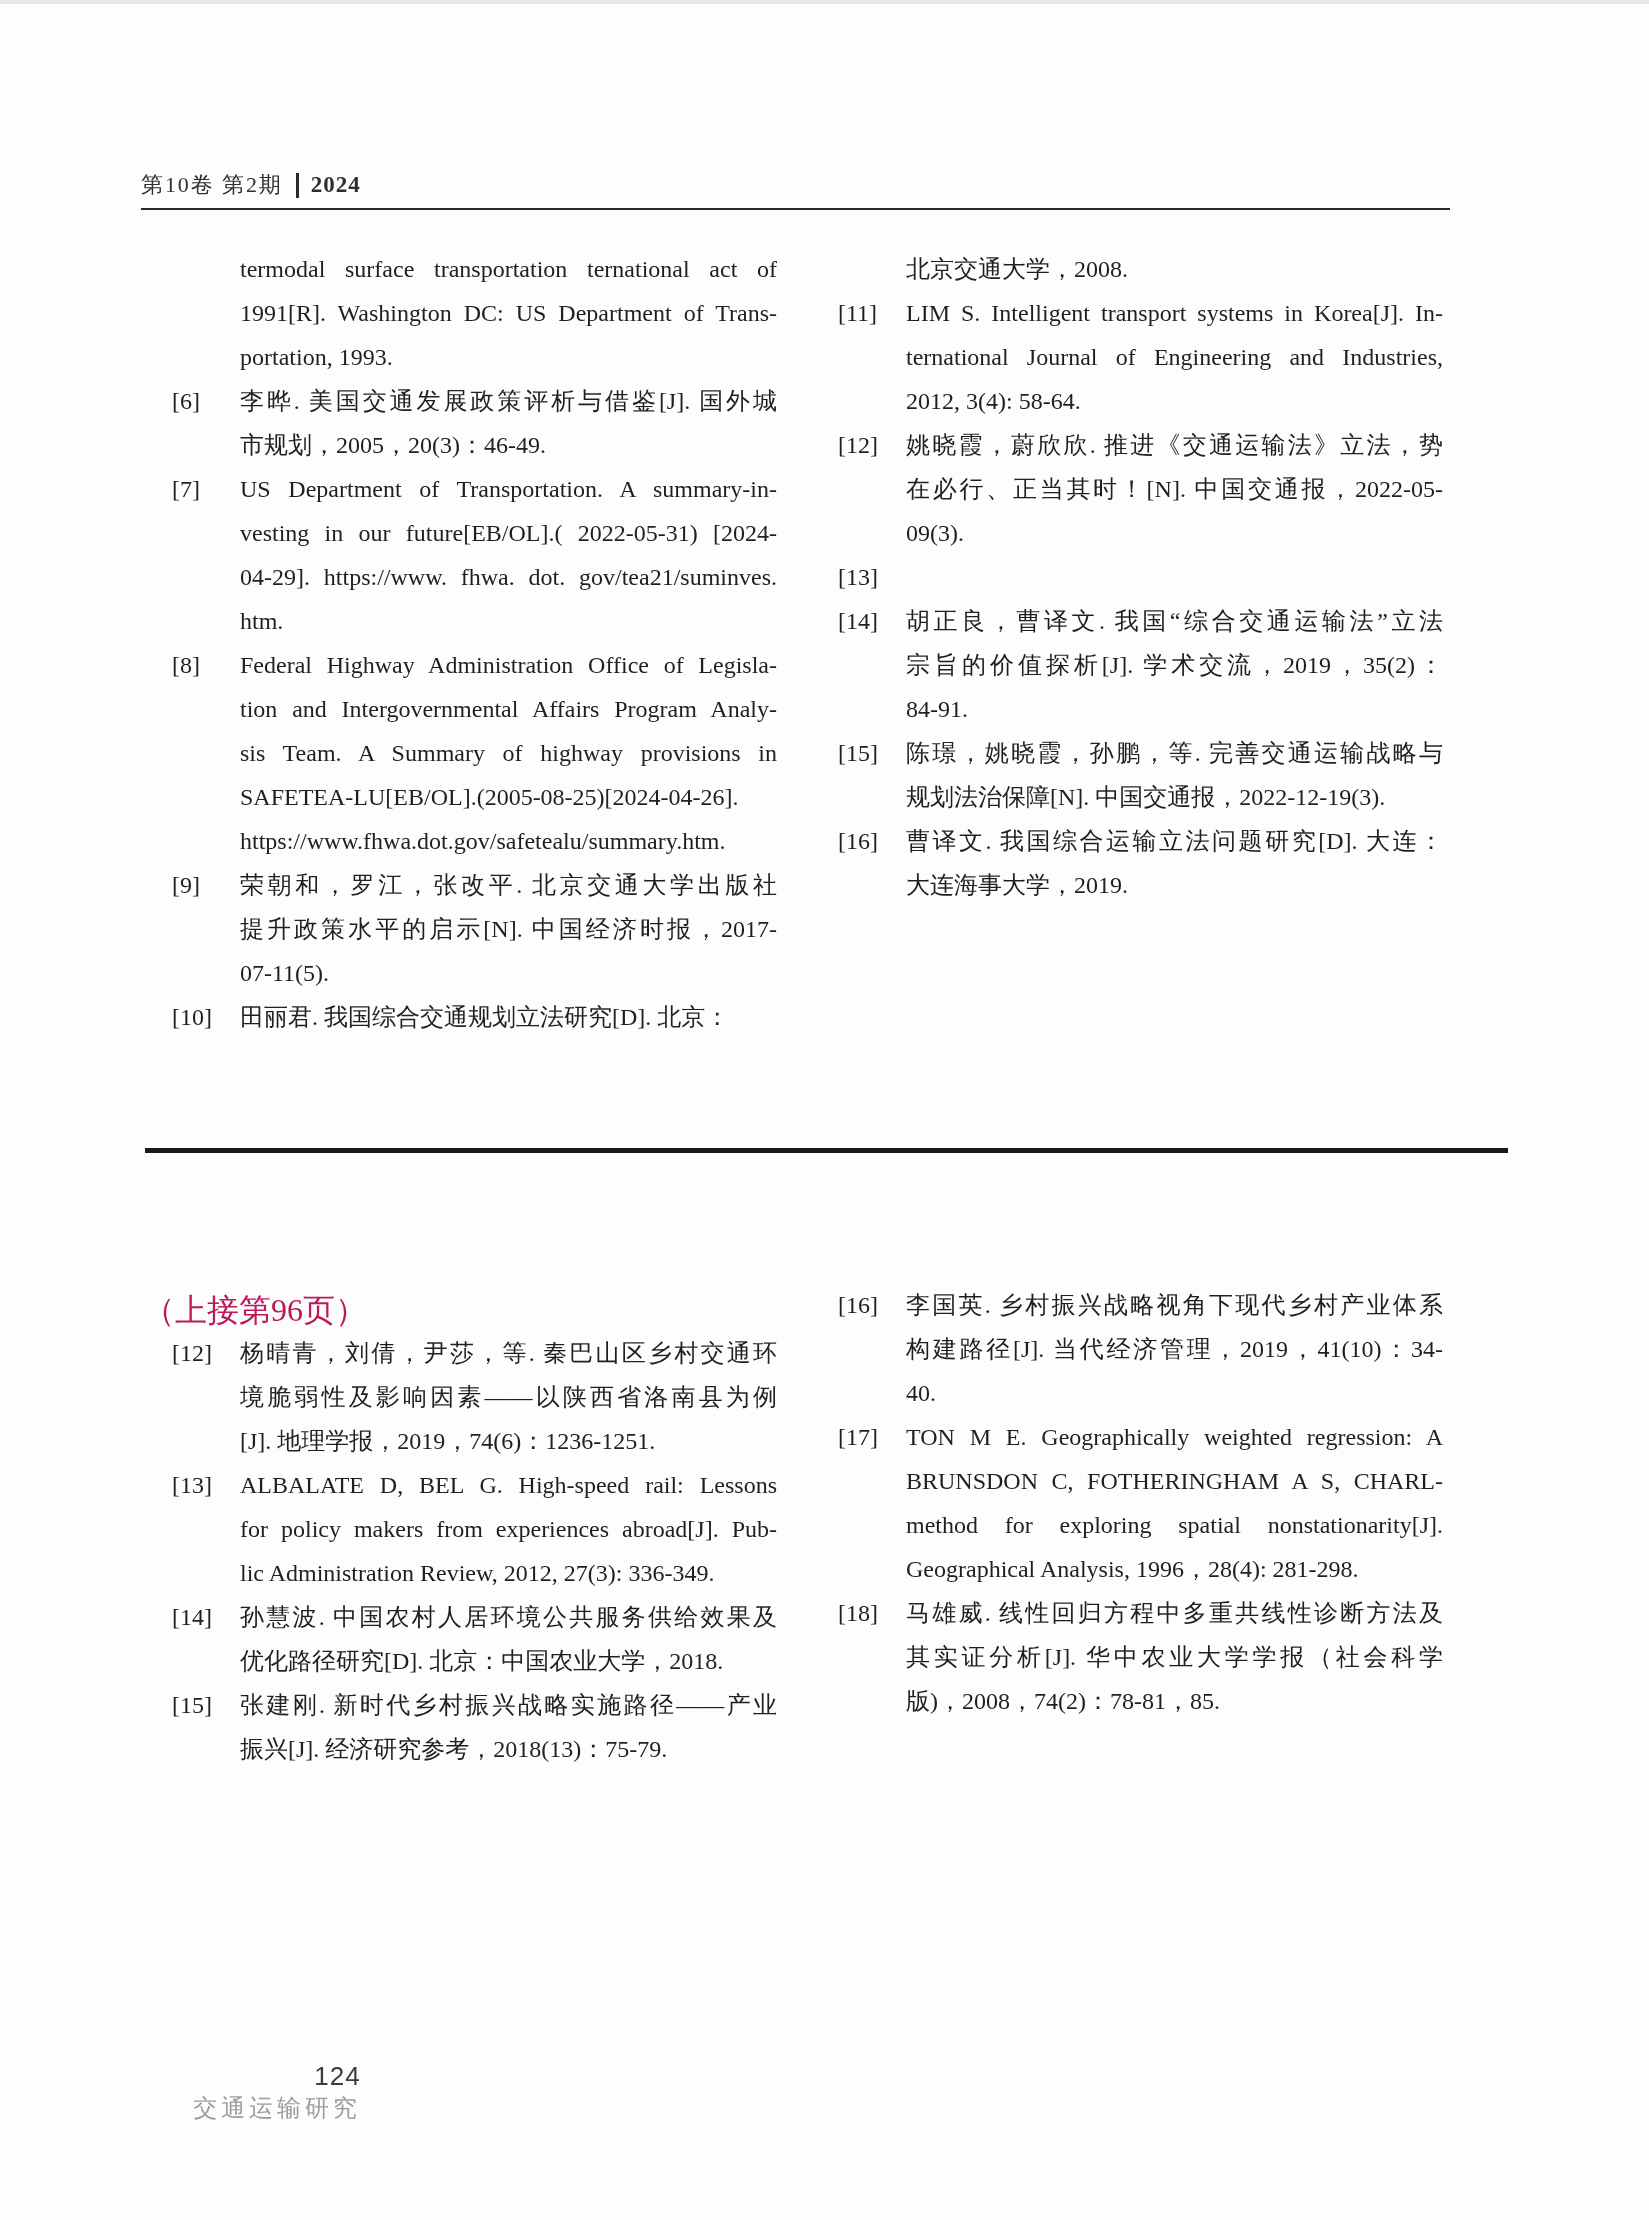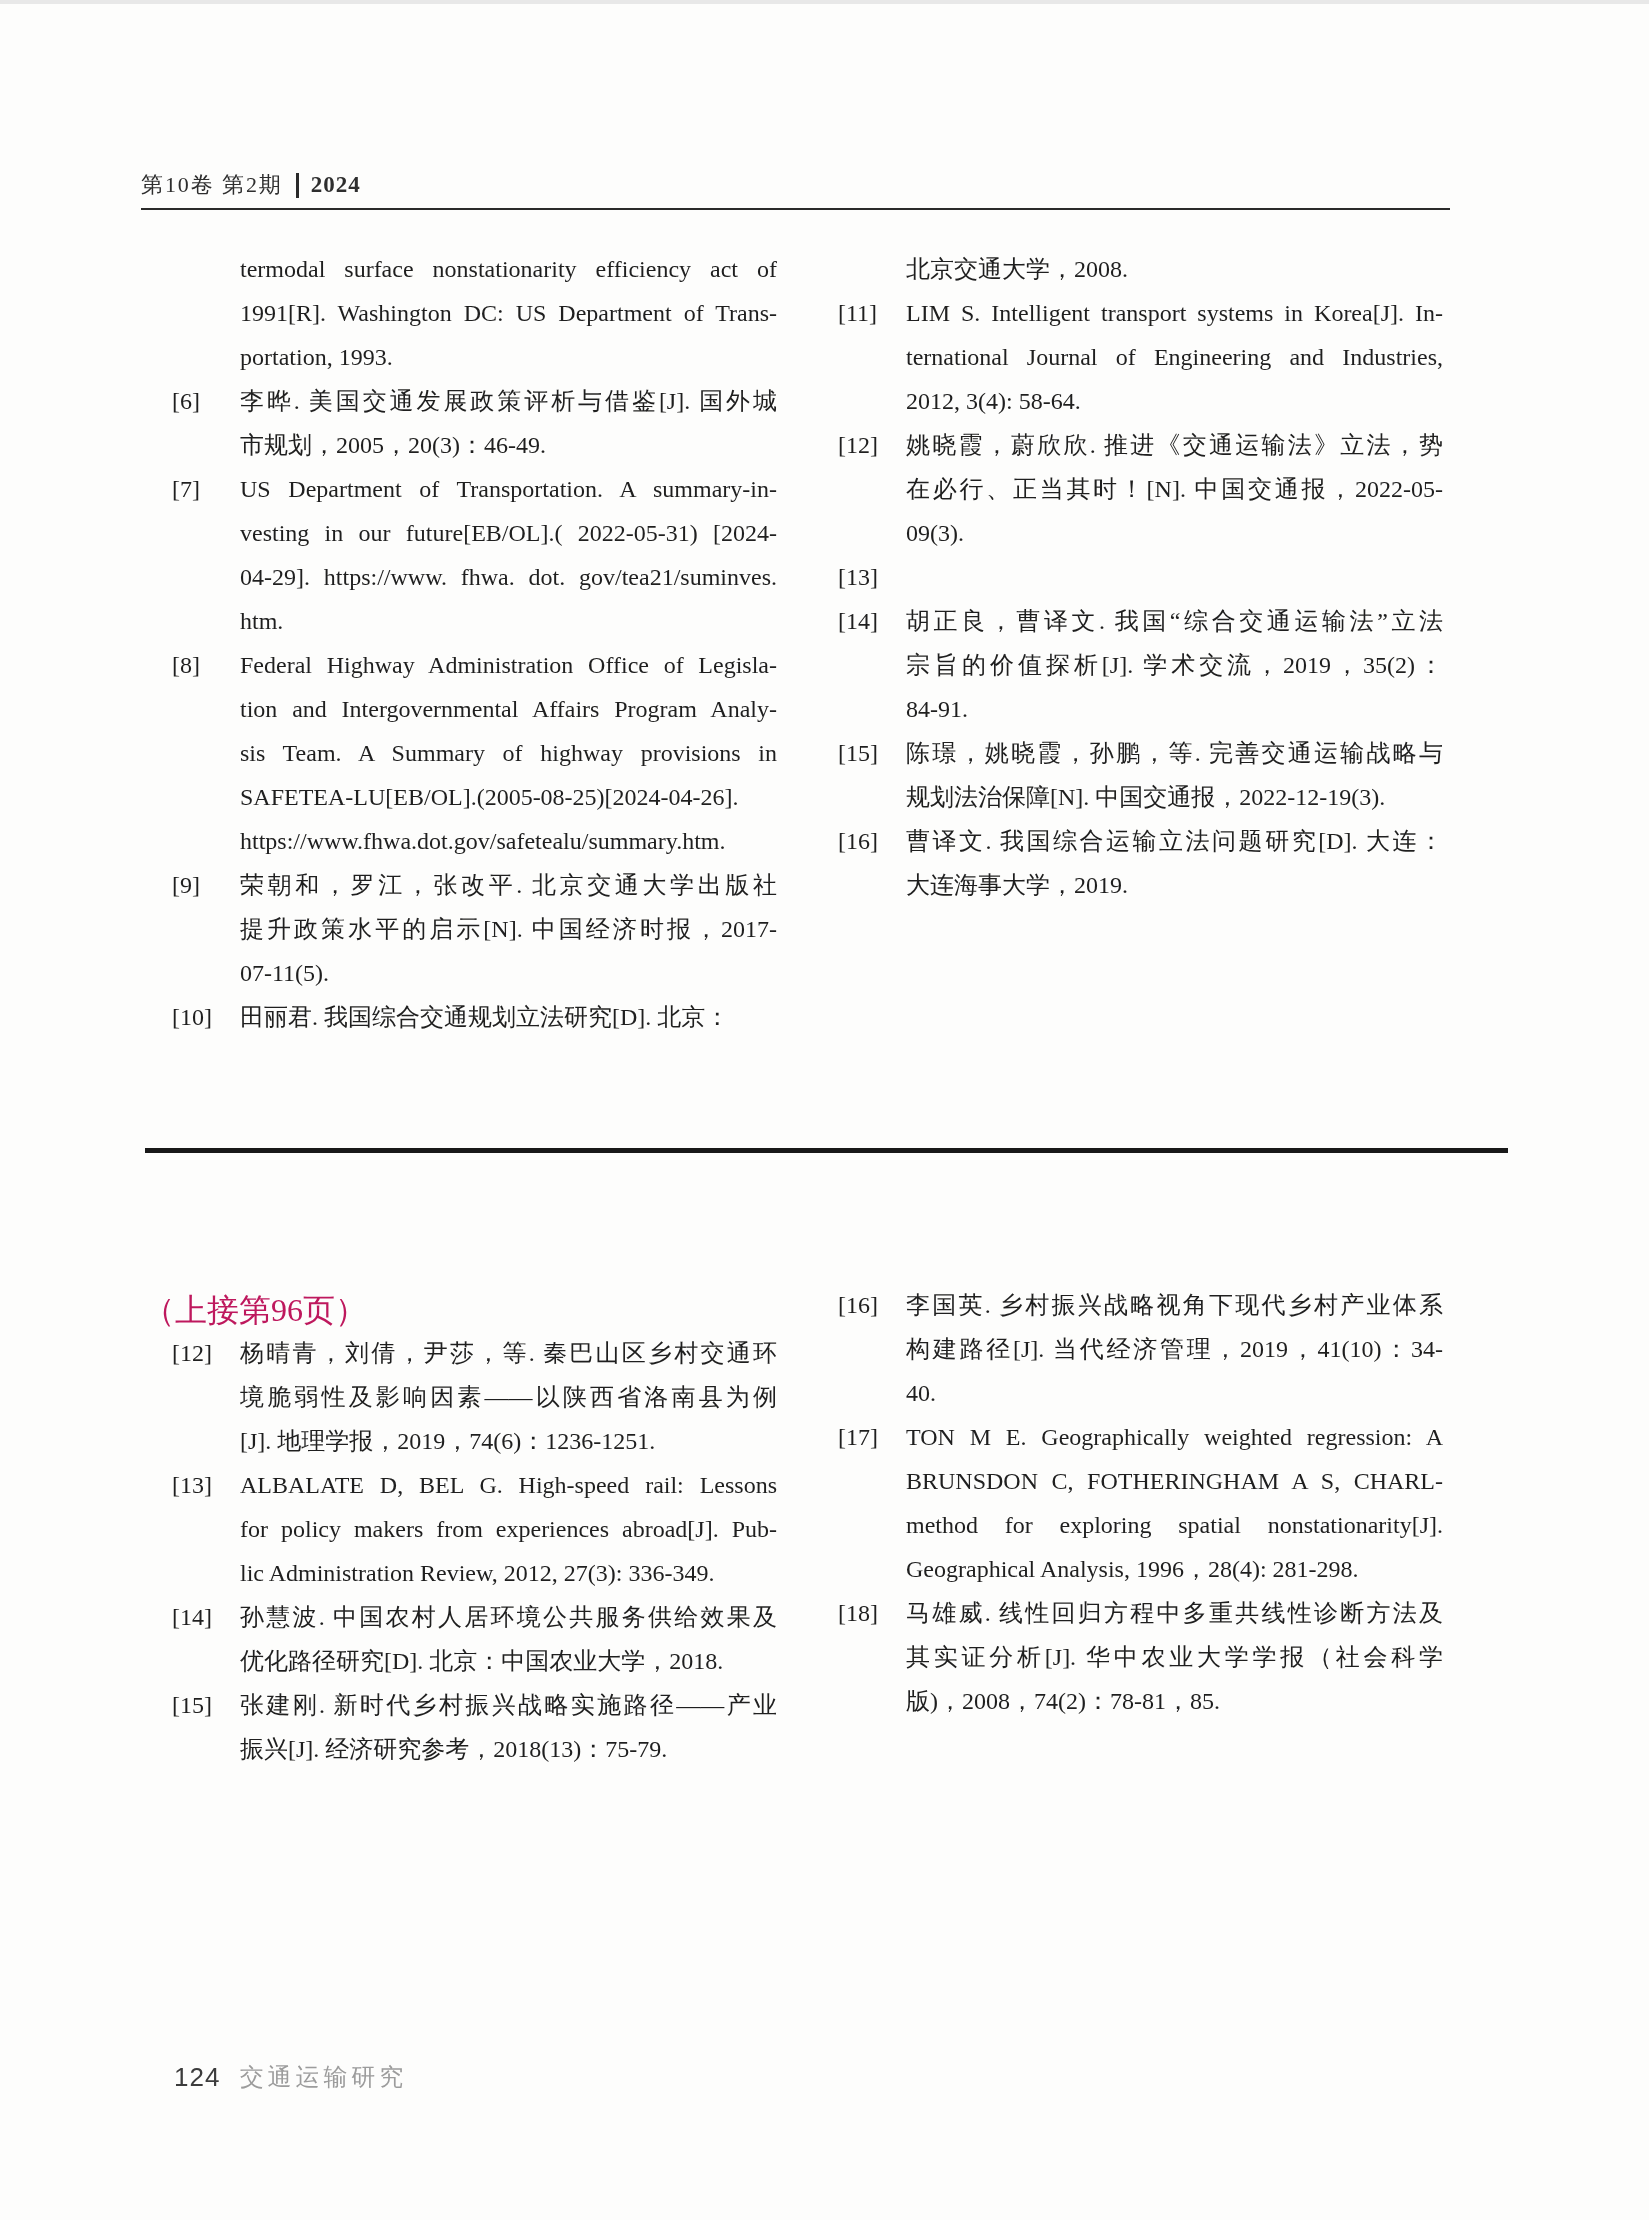--- a/index.html
+++ b/index.html
@@ -43,21 +43,21 @@
     position:absolute; left:145px; top:1144px;
     width:1363px; height:4.8px; background:#191919;
   }
   .continuation-note {
     position:absolute; left:143px; top:1284px;
     font-size:32px; line-height:44px; color:#be185d;
   }
   
   .page-footer {
     position:absolute; left:174px; top:2057px;
-    display:flex; align-items:flex-end;
+    display:flex; align-items:flex-end;flex-direction:column;
   }
   .footer-pagenum {
     font-family:"Liberation Sans","DejaVu Sans",sans-serif;
     font-size:26px; color:#3c3c3c; letter-spacing:1px;
   }
   .footer-journal {
     font-family:"Liberation Sans","DejaVu Sans",sans-serif;
     font-size:24px; color:#9c9c9c; letter-spacing:3.9px;
     margin-left:19.3px;
   }
@@ -71,21 +71,21 @@
     <span>第10卷 第2期</span>
     <span class="header-sep"></span>
     <span class="header-year">2024</span>
   </div>
   <div class="header-rule"></div>
 
   <div class="col col-top-left">
       <div class="ref">
         <span class="ref-num"></span>
         <div class="ref-body">
-          <div class="line">termodal surface nonstationarity efficiency act of</div>
+          <div class="line">termodal surface transportation ternational act of</div>
           <div class="line">1991[R]. Washington DC: US Department of Trans-</div>
           <div class="line last">portation, 1993.</div>
         </div>
       </div>
       <div class="ref">
         <span class="ref-num">[6]</span>
         <div class="ref-body">
           <div class="line">李晔. 美国交通发展政策评析与借鉴[J]. 国外城</div>
           <div class="line last">市规划，2005，20(3)：46-49.</div>
         </div>

